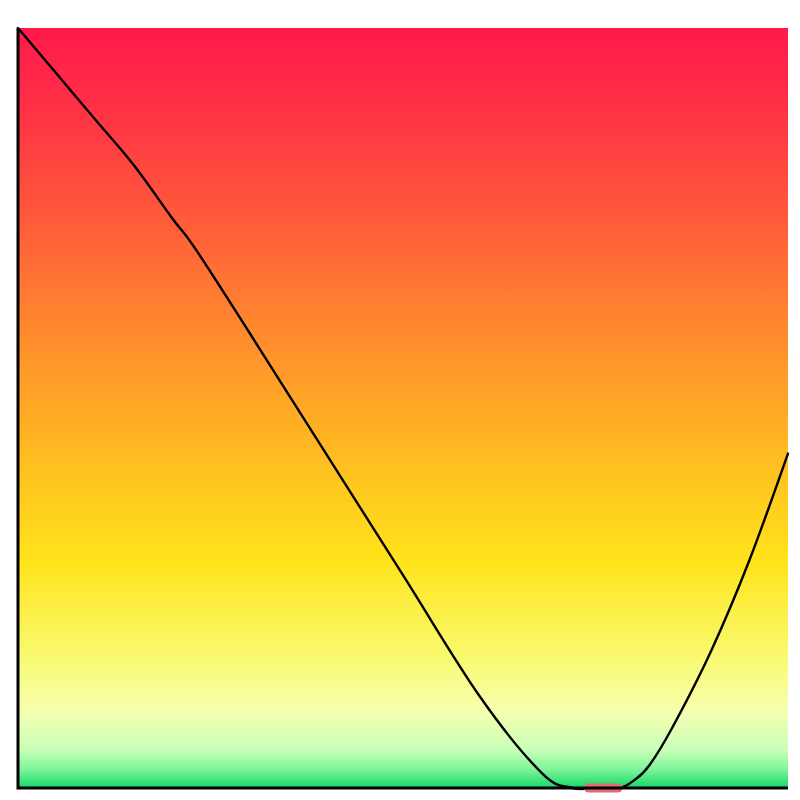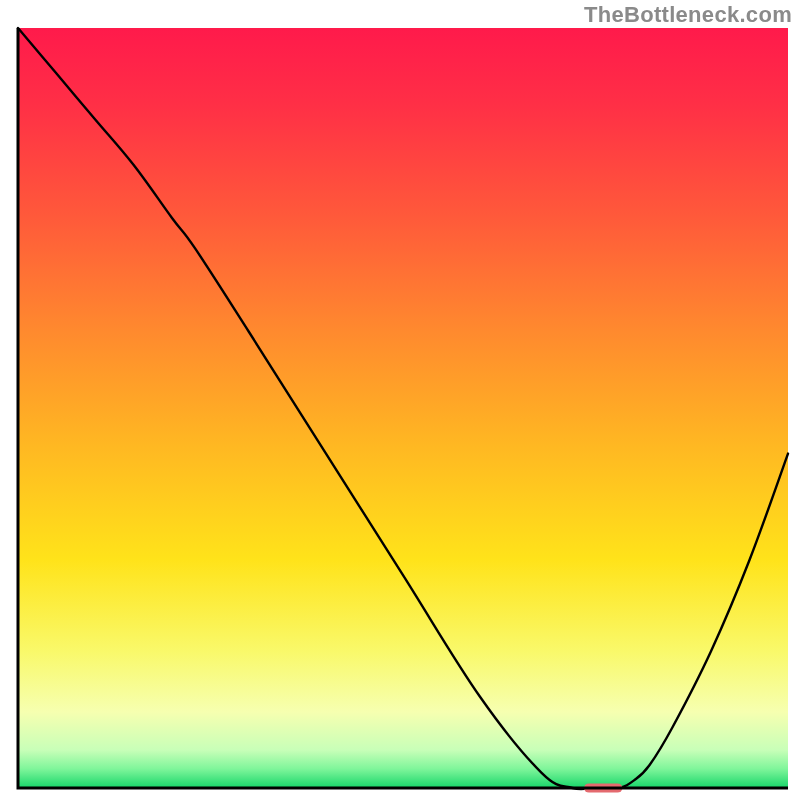--- a/index.html
+++ b/index.html
@@ -14,21 +14,20 @@
     font-weight: bold;
     color: #8a8a8a;
     letter-spacing: 0.3px;
   }
   svg { display: block; }
 </style>
 </head>
 <body>
 
 <div class="wrap">
-  <div class="watermark">TheBottleneck.com</div>
   <svg id="plot" width="800" height="800">
     <defs>
       <linearGradient id="bg-grad" x1="0" y1="0" x2="0" y2="1">
           <stop offset="0%" stop-color="#ff1a4b"></stop>
           <stop offset="10%" stop-color="#ff2f46"></stop>
           <stop offset="25%" stop-color="#ff5a3a"></stop>
           <stop offset="40%" stop-color="#ff8a2e"></stop>
           <stop offset="55.00000000000001%" stop-color="#ffb822"></stop>
           <stop offset="70%" stop-color="#ffe31a"></stop>
           <stop offset="82%" stop-color="#f9f96a"></stop>

